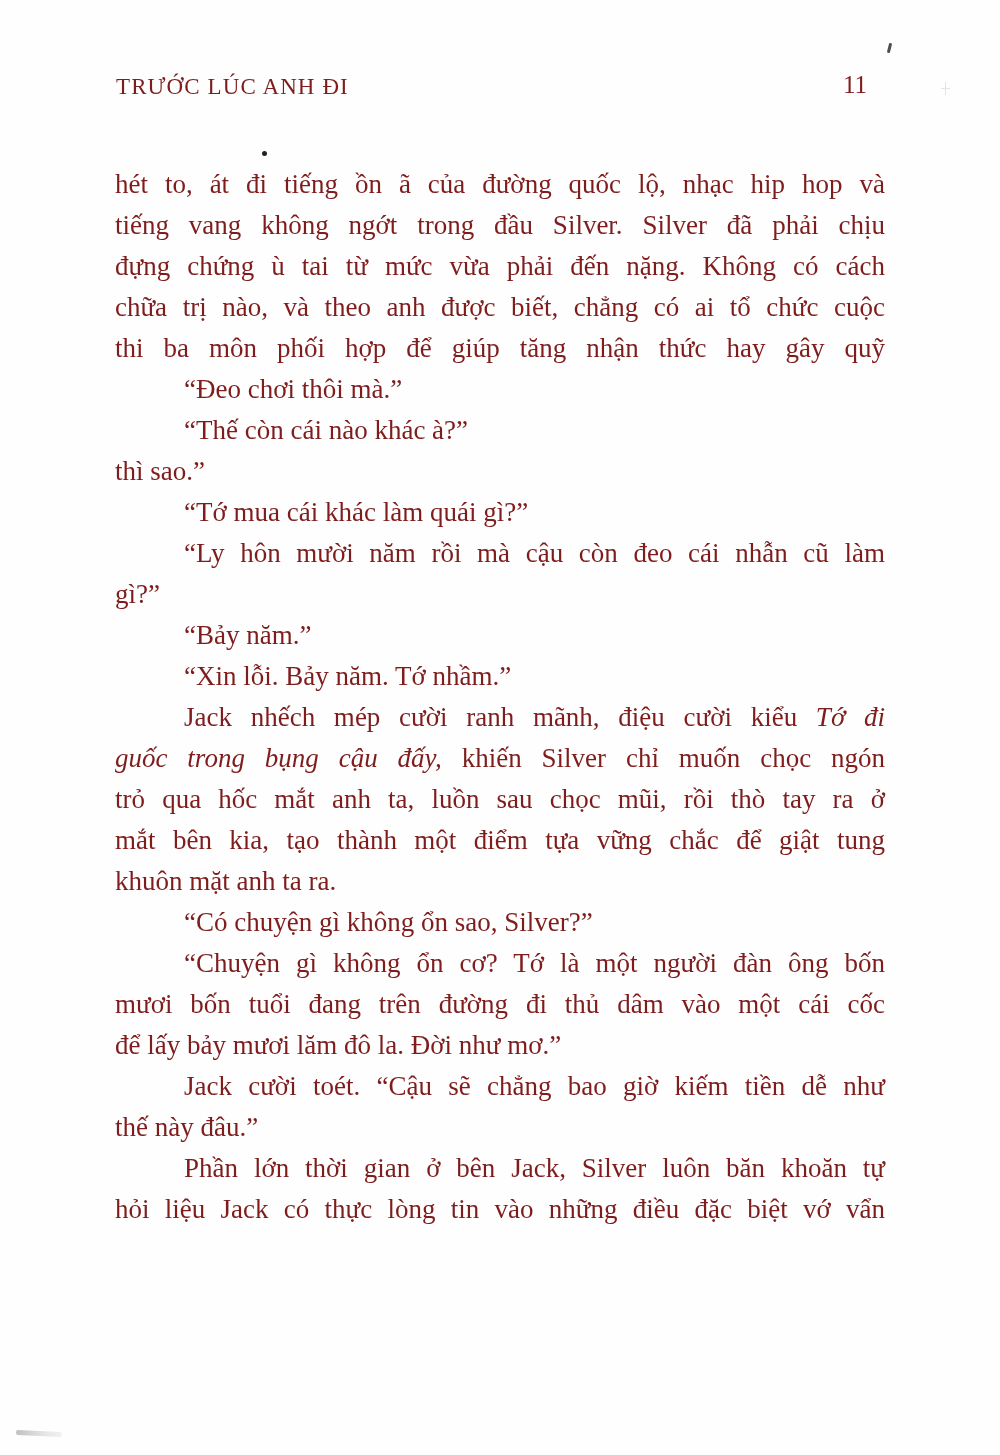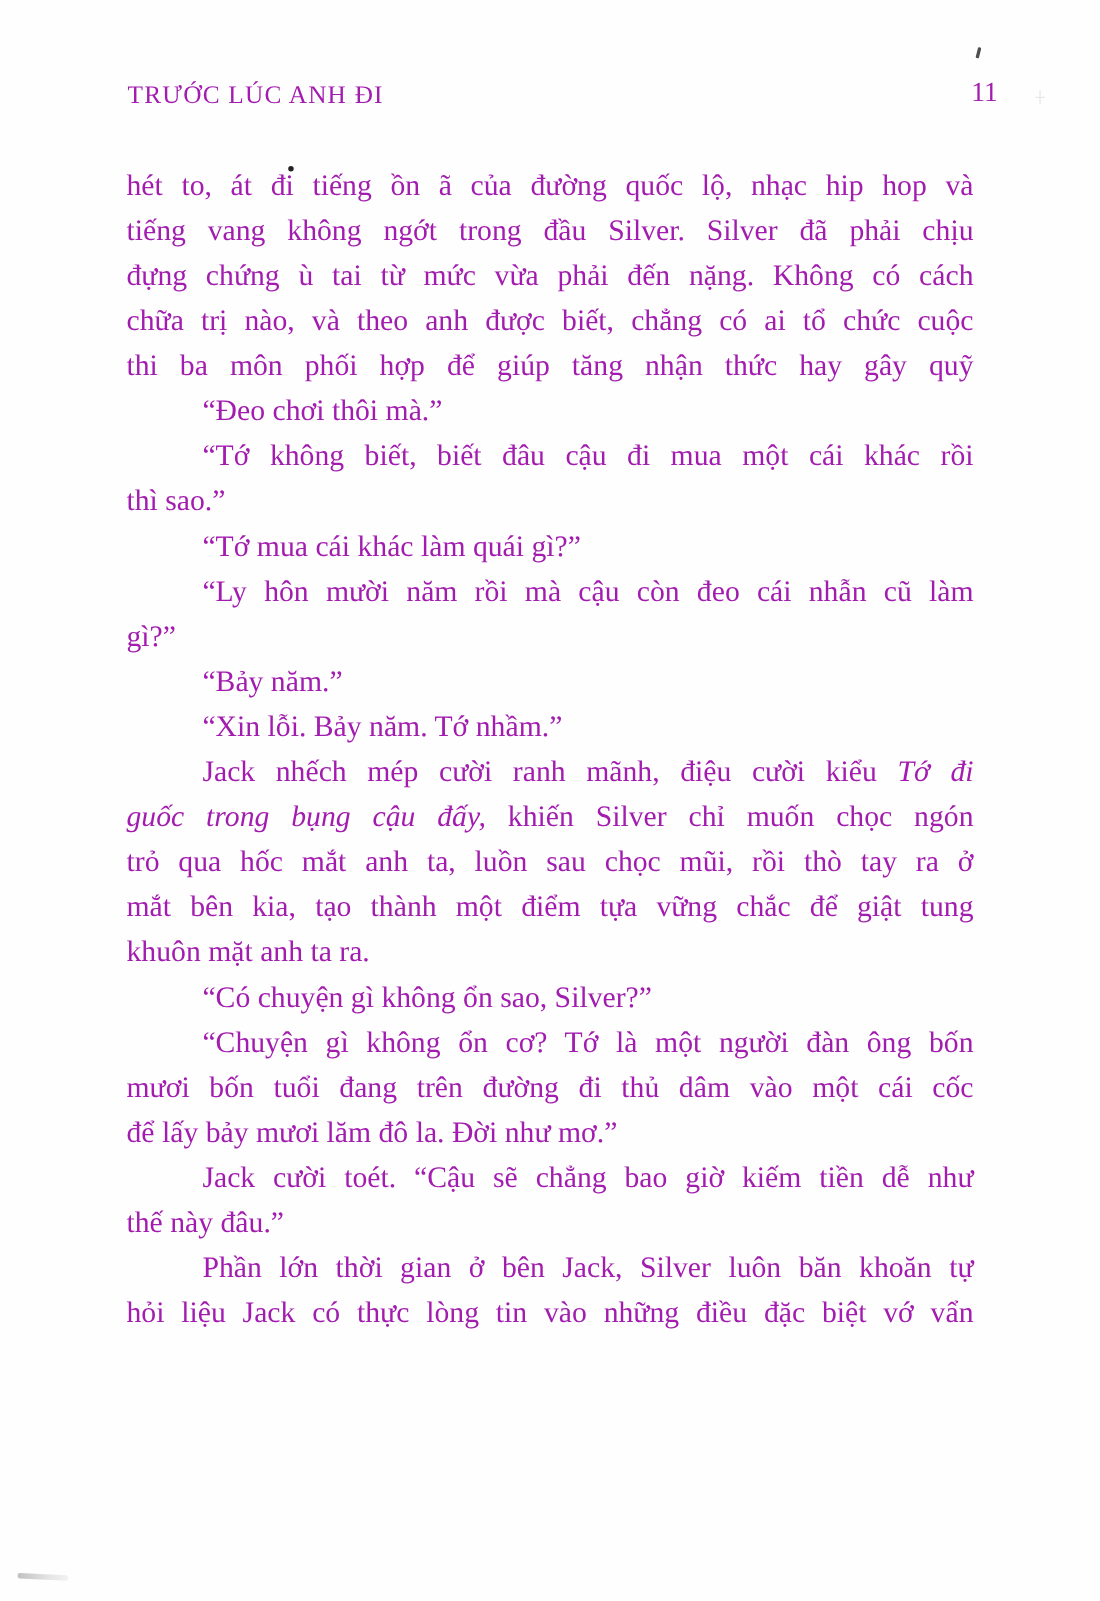--- a/index.html
+++ b/index.html
@@ -2,42 +2,41 @@
 <html><head>
 <meta charset="utf-8">
 <style>
   html, body { margin: 0; padding: 0; }
   .page {
     position: relative;
     width: 1000px;
     height: 1455px;
     background: #fefefe;
     font-family: "Liberation Serif", "DejaVu Serif", serif;
-    color: #a21caf;
+    color: #7f1d1d;
     overflow: hidden;
   }
   .running-title {
     position: absolute;
     left: 116px;
     top: 74px;
     font-size: 23px;
     letter-spacing: 1.1px;
     white-space: nowrap;
   }
   .page-number {
     position: absolute;
     left: 843px;
     top: 71px;
     font-size: 25px;
-    margin-left: 40px;
   }
   .body-text {
     position: absolute;
     left: 115px;
-    top: 148px;
+    top: 164px;
     width: 770px;
   }
   .line {
     font-size: 27px;
     height: 41px;
     line-height: 41px;
     text-align: justify;
     text-align-last: left;
     white-space: nowrap;
   }
@@ -90,21 +89,21 @@
   <div class="running-title">TRƯỚC LÚC ANH ĐI</div>
   <div class="page-number">11</div>
 
   <div class="body-text">
       <div class="line fill"><span>hét to, át đi tiếng ồn ã của đường quốc lộ, nhạc hip hop và</span></div>
       <div class="line fill"><span>tiếng vang không ngớt trong đầu Silver. Silver đã phải chịu</span></div>
       <div class="line fill"><span>đựng chứng ù tai từ mức vừa phải đến nặng. Không có cách</span></div>
       <div class="line fill"><span>chữa trị nào, và theo anh được biết, chẳng có ai tổ chức cuộc</span></div>
       <div class="line fill"><span>thi ba môn phối hợp để giúp tăng nhận thức hay gây quỹ</span></div>
       <div class="line indent"><span>“Đeo chơi thôi mà.”</span></div>
-      <div class="line indent fill"><span>“Tớ không biết, biết đâu cậu đi mua một cái khác rồi</span></div>
+      <div class="line indent"><span>“Thế còn cái nào khác à?”</span></div>
       <div class="line"><span>thì sao.”</span></div>
       <div class="line indent"><span>“Tớ mua cái khác làm quái gì?”</span></div>
       <div class="line indent fill"><span>“Ly hôn mười năm rồi mà cậu còn đeo cái nhẫn cũ làm</span></div>
       <div class="line"><span>gì?”</span></div>
       <div class="line indent"><span>“Bảy năm.”</span></div>
       <div class="line indent"><span>“Xin lỗi. Bảy năm. Tớ nhầm.”</span></div>
       <div class="line indent fill"><span>Jack nhếch mép cười ranh mãnh, điệu cười kiểu </span><span class="italic">Tớ đi</span></div>
       <div class="line fill"><span class="italic">guốc trong bụng cậu đấy,</span><span> khiến Silver chỉ muốn chọc ngón</span></div>
       <div class="line fill"><span>trỏ qua hốc mắt anh ta, luồn sau chọc mũi, rồi thò tay ra ở</span></div>
       <div class="line fill"><span>mắt bên kia, tạo thành một điểm tựa vững chắc để giật tung</span></div>

